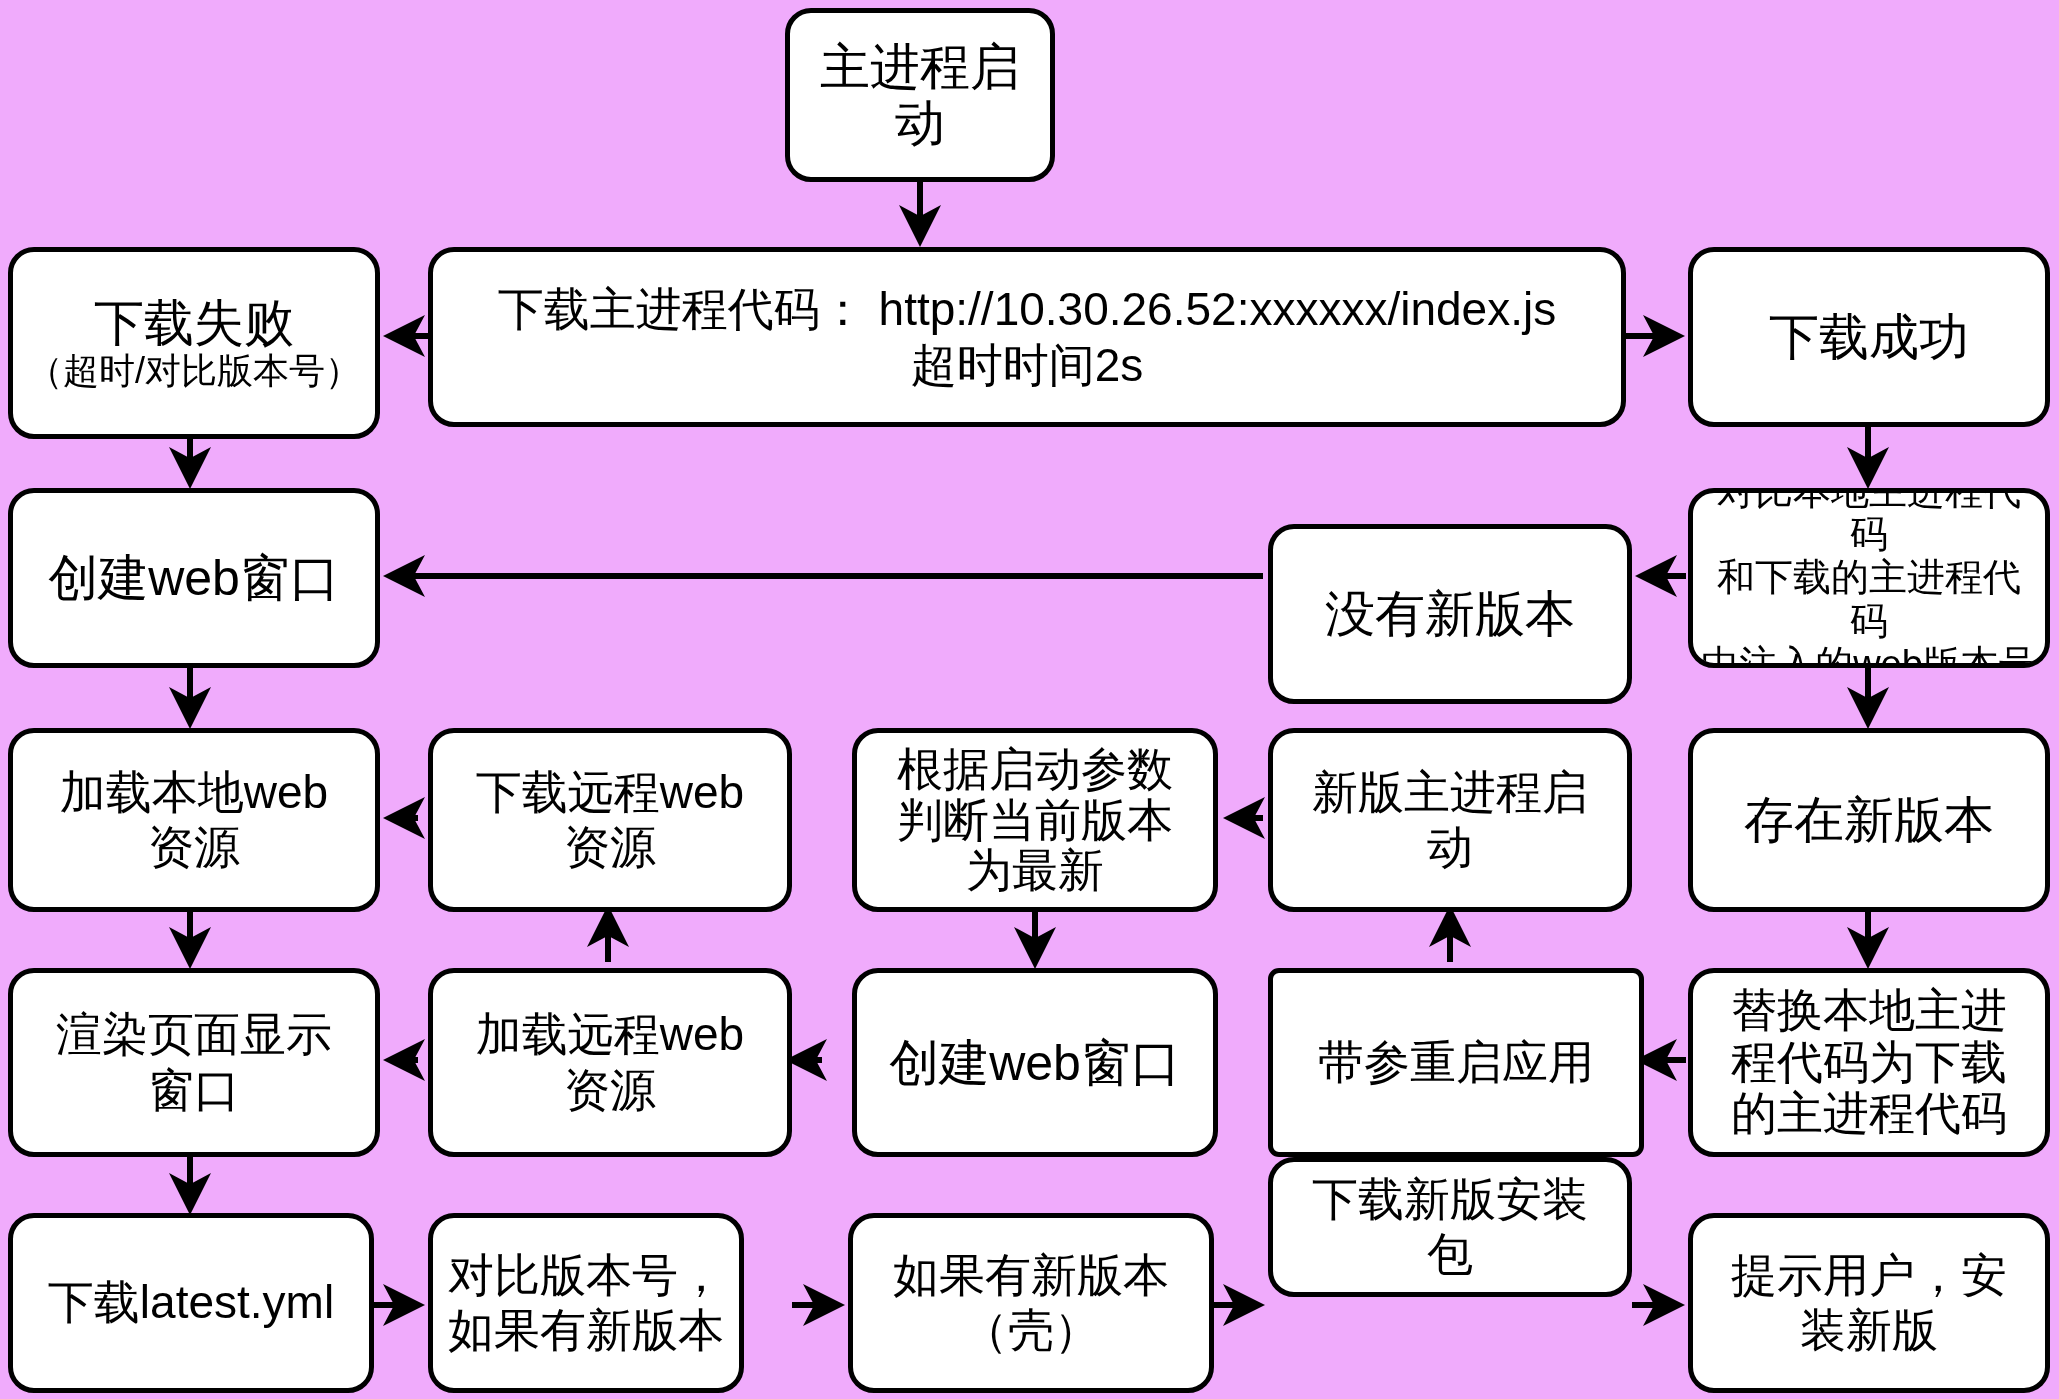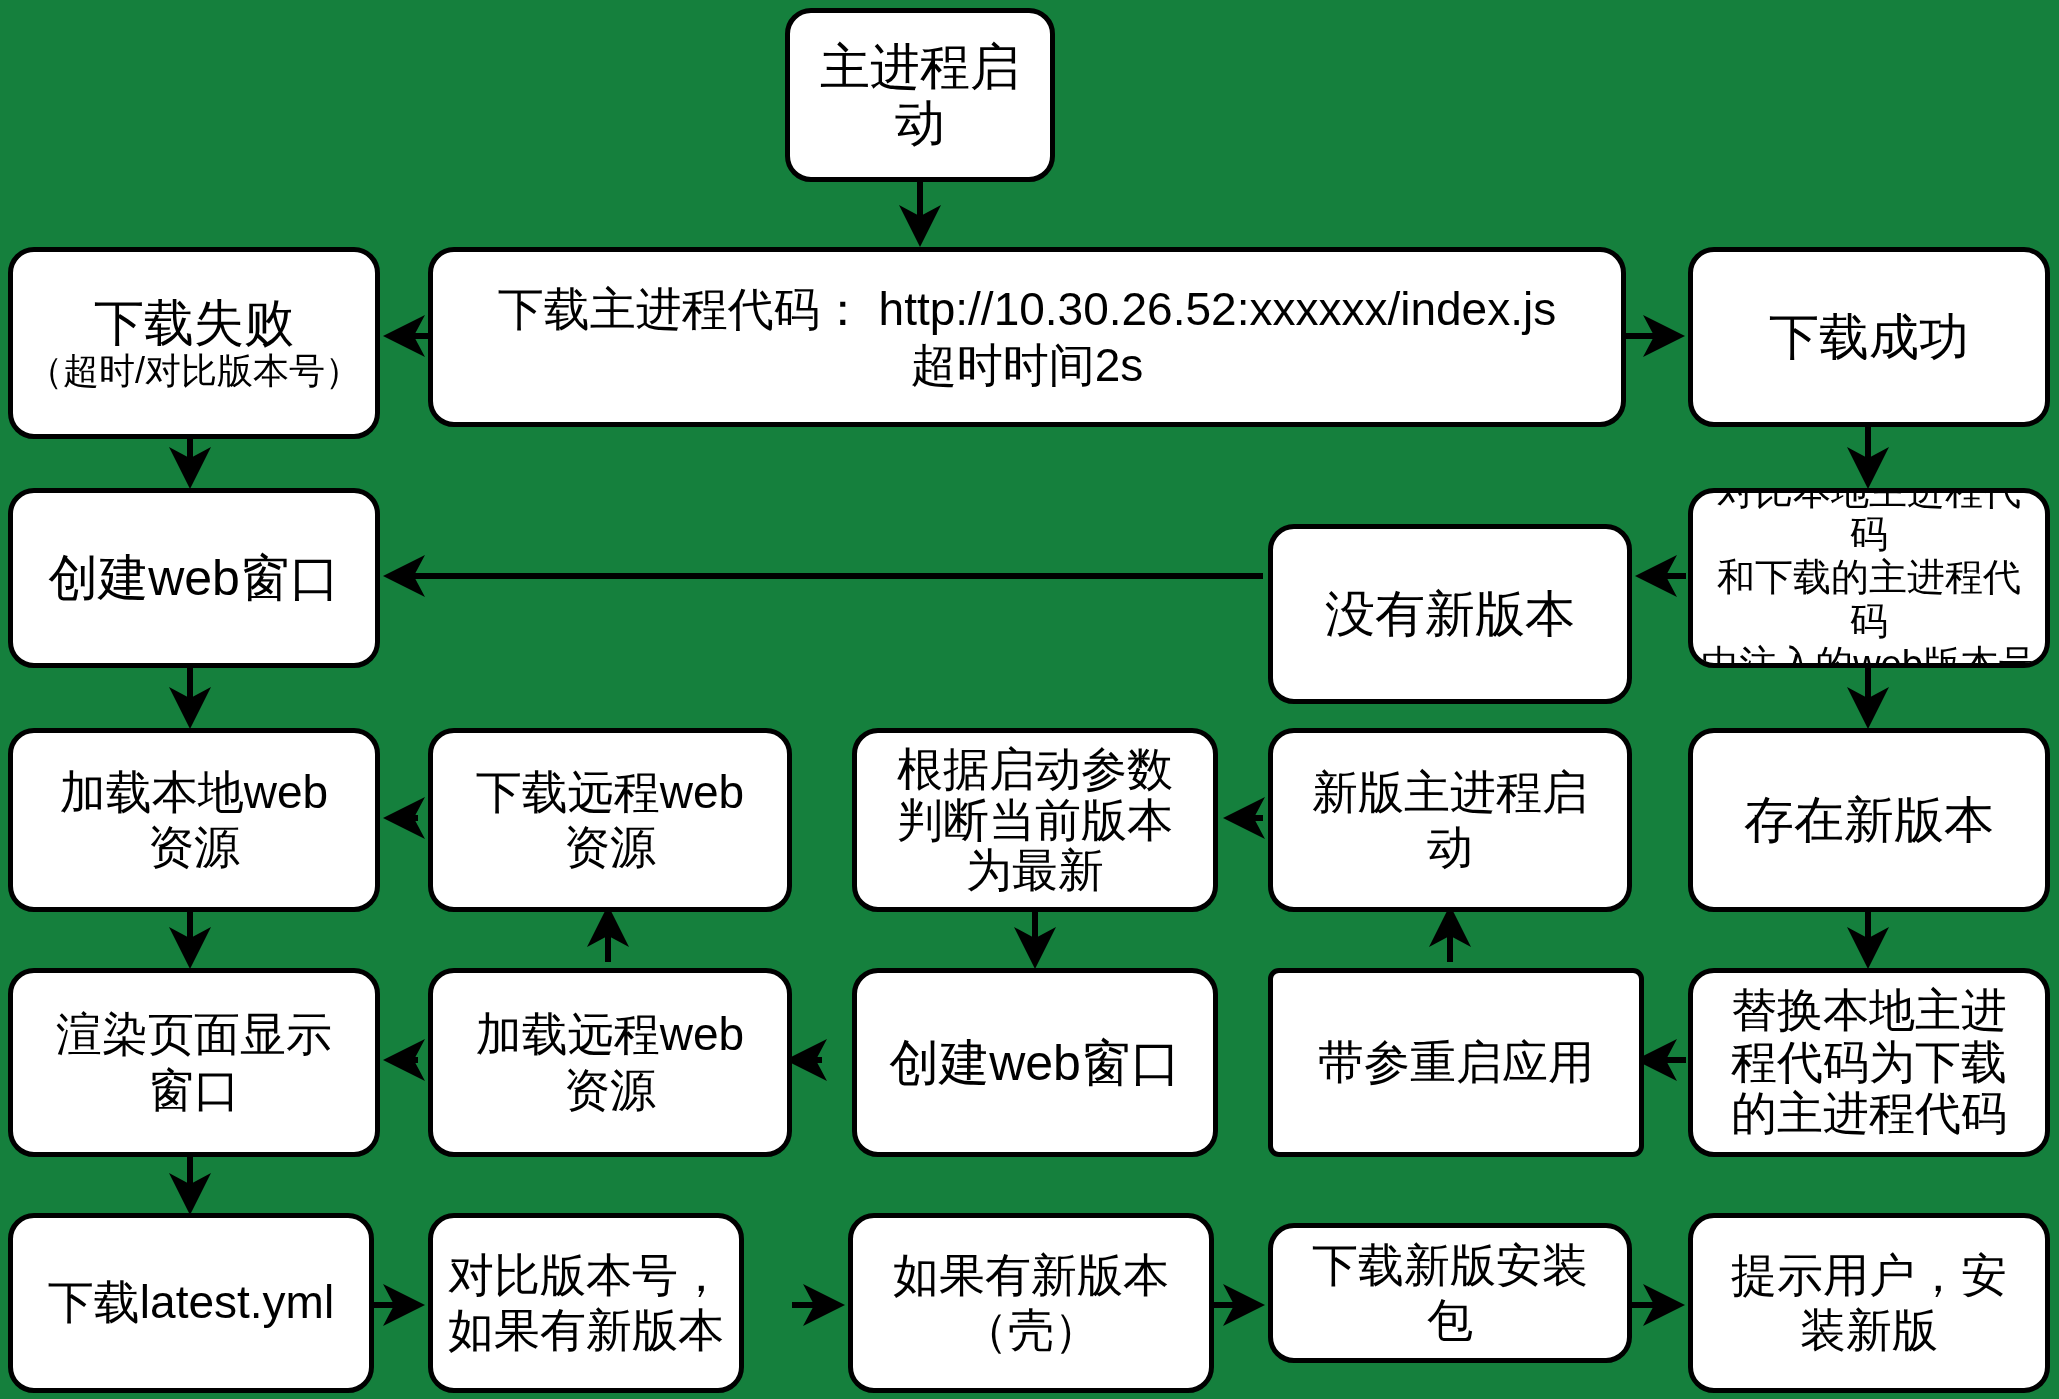--- a/index.html
+++ b/index.html
@@ -4,21 +4,21 @@
 <style>
   html, body {
     margin: 0;
     padding: 0;
     background: #ffffff;
   }
   #canvas {
     position: relative;
     width: 2059px;
     height: 1399px;
-    background: #15803d;
+    background: #f0abfc;
     font-family: "Liberation Sans", "DejaVu Sans", sans-serif;
     overflow: hidden;
   }
   #edges {
     position: absolute;
     left: 0; top: 0;
     width: 2059px;
     height: 1399px;
     pointer-events: none;
   }
@@ -187,21 +187,21 @@
     <span class="label fs-mid">下载latest.yml</span>
   </div>
   <div class="node" style="left:428px; top:1213px; width:316px; height:180px;">
     <span class="label fs-mid" style="line-height:1.2;">对比版本号，
 如果有新版本</span>
   </div>
   <div class="node" style="left:848px; top:1213px; width:366px; height:180px;">
     <span class="label fs-mid" style="line-height:1.2;">如果有新版本
 （壳）</span>
   </div>
-  <div class="node" style="left:1268px; top:1223px; width:364px; height:140px;">
+  <div class="node" style="left:1268px; top:1157px; width:364px; height:140px;">
     <span class="label fs-mid" style="line-height:1.2;">下载新版安装
 包</span>
   </div>
   <div class="node" style="left:1688px; top:1213px; width:362px; height:180px;">
     <span class="label fs-mid" style="line-height:1.2;">提示用户，安
 装新版</span>
   </div>
 
 </div>
 

